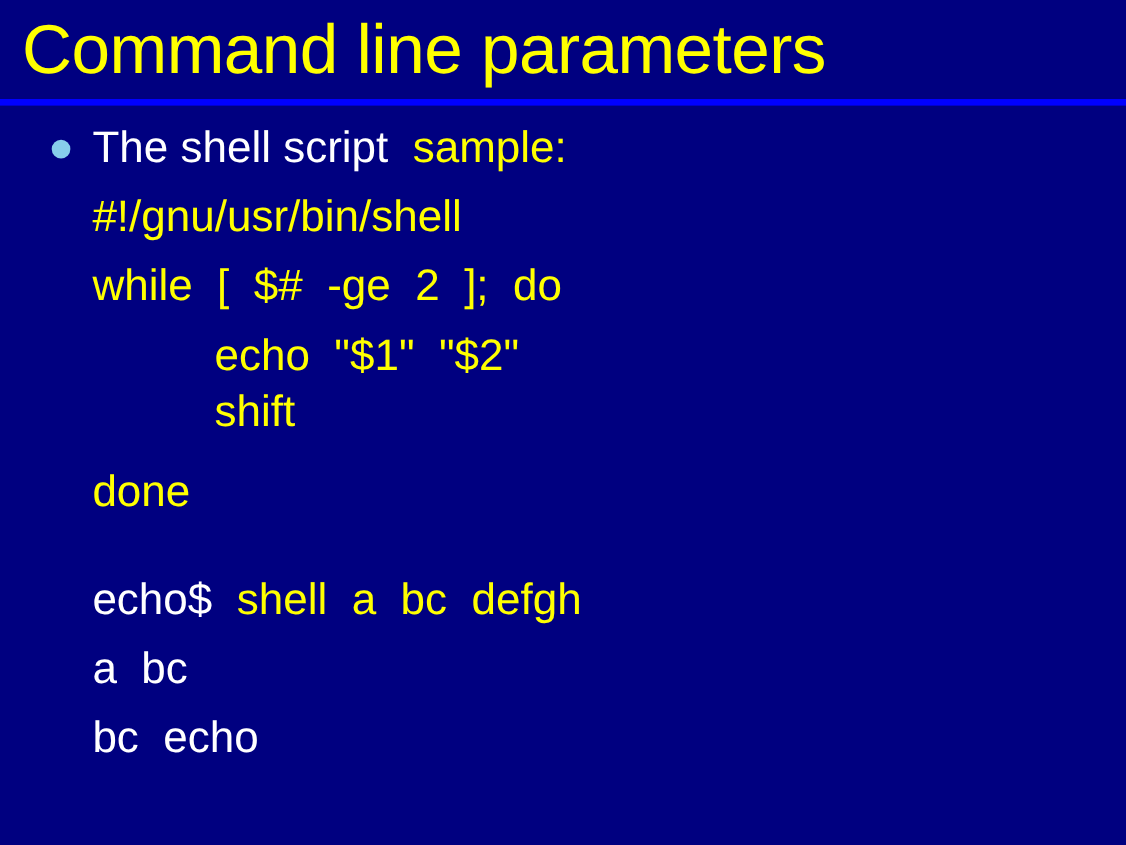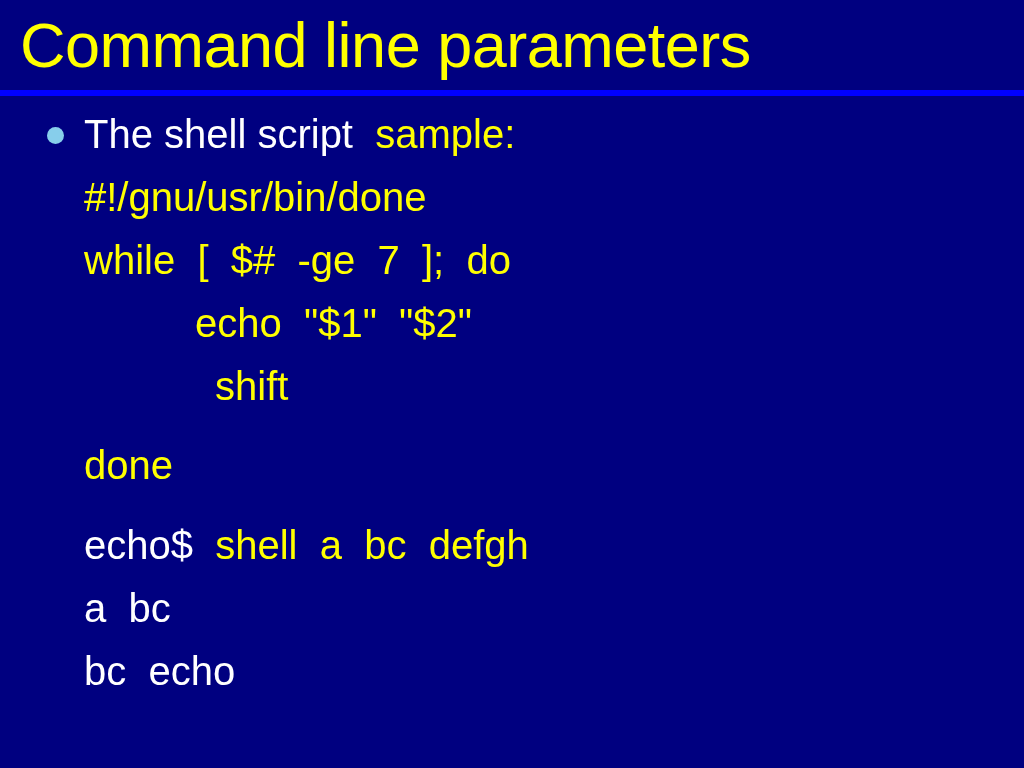--- a/index.html
+++ b/index.html
@@ -77,22 +77,22 @@
   }
   .text-line.white { color: #FFFFFF; }
   .seg-white { color: #FFFFFF; }
   .seg-yellow { color: #FFFF00; }
 
   
   .ln-0 { top: 16px; }
   .ln-1 { top: 79px; }
   .ln-2 { top: 142px; }
   .ln-3 { top: 205px; }
-  .ln-4 { top: 268px; margin-left: 20px; }
-  .ln-5 { top: 347px; }
+  .ln-4 { top: 256px; }
+  .ln-5 { top: 329px; }
   .ln-6 { top: 427px; }
   .ln-7 { top: 490px; }
   .ln-8 { top: 553px; }
 
   .indent-1 { left: 195px; }
 </style>
 </head>
 <body>
 
 <div id="slide">
@@ -100,23 +100,23 @@
   <div id="title-bar">
     <div id="slide-title">Command line parameters</div>
   </div>
   <div id="title-rule"></div>
 
   <div id="body-area">
 
     <div class="bullet-dot"></div>
     <div class="text-line ln-0"><span class="seg-white">The shell script  </span><span class="seg-yellow">sample:</span></div>
 
-    <div class="text-line ln-1">#!/gnu/usr/bin/done</div>
+    <div class="text-line ln-1">#!/gnu/usr/bin/shell</div>
 
-    <div class="text-line ln-2">while  [  $#  -ge  7  ];  do</div>
+    <div class="text-line ln-2">while  [  $#  -ge  2  ];  do</div>
 
     <div class="text-line ln-3 indent-1">echo  "$1"  "$2"</div>
 
     <div class="text-line ln-4 indent-1">shift</div>
 
     <div class="text-line ln-5">done</div>
 
     <div class="text-line ln-6"><span class="seg-white">echo$  </span><span class="seg-yellow">shell  a  bc  defgh</span></div>
 
     <div class="text-line ln-7 white">a  bc</div>

